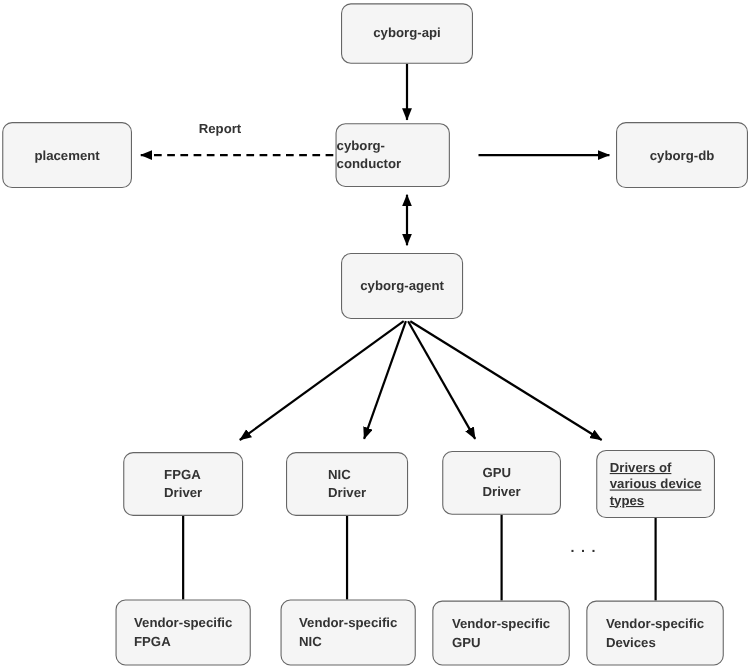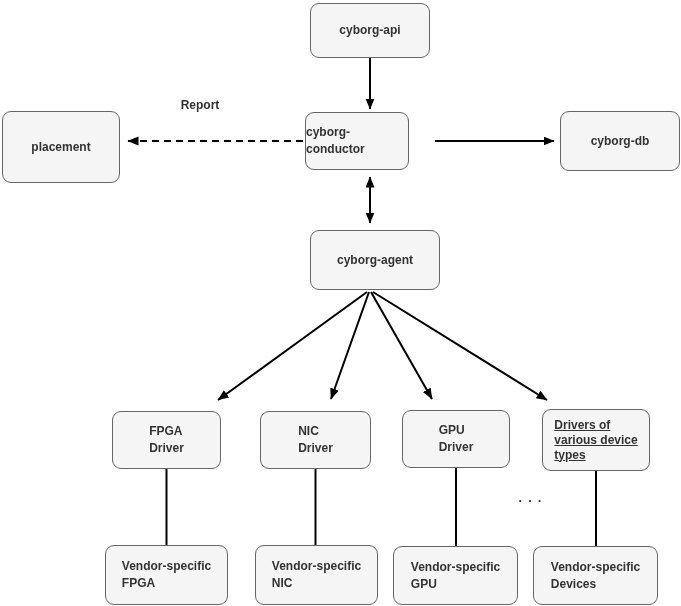--- a/index.html
+++ b/index.html
@@ -84,27 +84,27 @@
     <line x1="373" y1="292" x2="547" y2="400" stroke="#000000" stroke-width="2" marker-end="url(#arrowEnd)"></line>
 
     <line x1="166.5" y1="469" x2="166.5" y2="545" stroke="#000000" stroke-width="2"></line>
     <line x1="315.5" y1="469" x2="315.5" y2="545" stroke="#000000" stroke-width="2"></line>
     <line x1="456" y1="468" x2="456" y2="546" stroke="#000000" stroke-width="2"></line>
     <line x1="596" y1="471" x2="596" y2="546" stroke="#000000" stroke-width="2"></line>
   </svg>
 
   <div class="node" style="left:310px; top:3px; width:120px; height:55px;">cyborg-api</div>
 
-  <div class="node" style="left:2px; top:111px; width:118px; height:72px;">placement</div>
+  <div class="node" style="left:2px; top:111px; width:118px; height:60px;">placement</div>
 
   <div class="node" style="left:305px; top:112px; width:104px; height:58px;">cyborg-conductor</div>
 
   <div class="node" style="left:560px; top:111px; width:120px; height:60px;">cyborg-db</div>
 
-  <div class="node" style="left:310px; top:230px; width:130px; height:60px;">cyborg-agent</div>
+  <div class="node" style="left:310px; top:230px; width:111px; height:60px;">cyborg-agent</div>
 
   <div class="node" style="left:112px; top:411px; width:109px; height:58px;">FPGA
 Driver</div>
 
   <div class="node" style="left:260px; top:411px; width:111px; height:58px;">NIC
 Driver</div>
 
   <div class="node" style="left:402px; top:410px; width:108px; height:58px;">GPU
 Driver</div>
 
@@ -117,17 +117,17 @@
 
   <div class="node" style="left:255px; top:545px; width:123px; height:60px;">Vendor-specific
 NIC</div>
 
   <div class="node" style="left:393px; top:546px; width:125px; height:59px;">Vendor-specific
 GPU</div>
 
   <div class="node" style="left:533px; top:546px; width:125px; height:59px;">Vendor-specific
 Devices</div>
 
-  <div class="edge-label" style="left:160px; top:98px; width:80px;">Report</div>
+  <div class="edge-label" style="left:160px; top:110px; width:80px;">Report</div>
 
   <div class="ellipsis" style="left:510px; top:490px; width:46px;">...</div>
 
 </div>
 
 </body></html>

